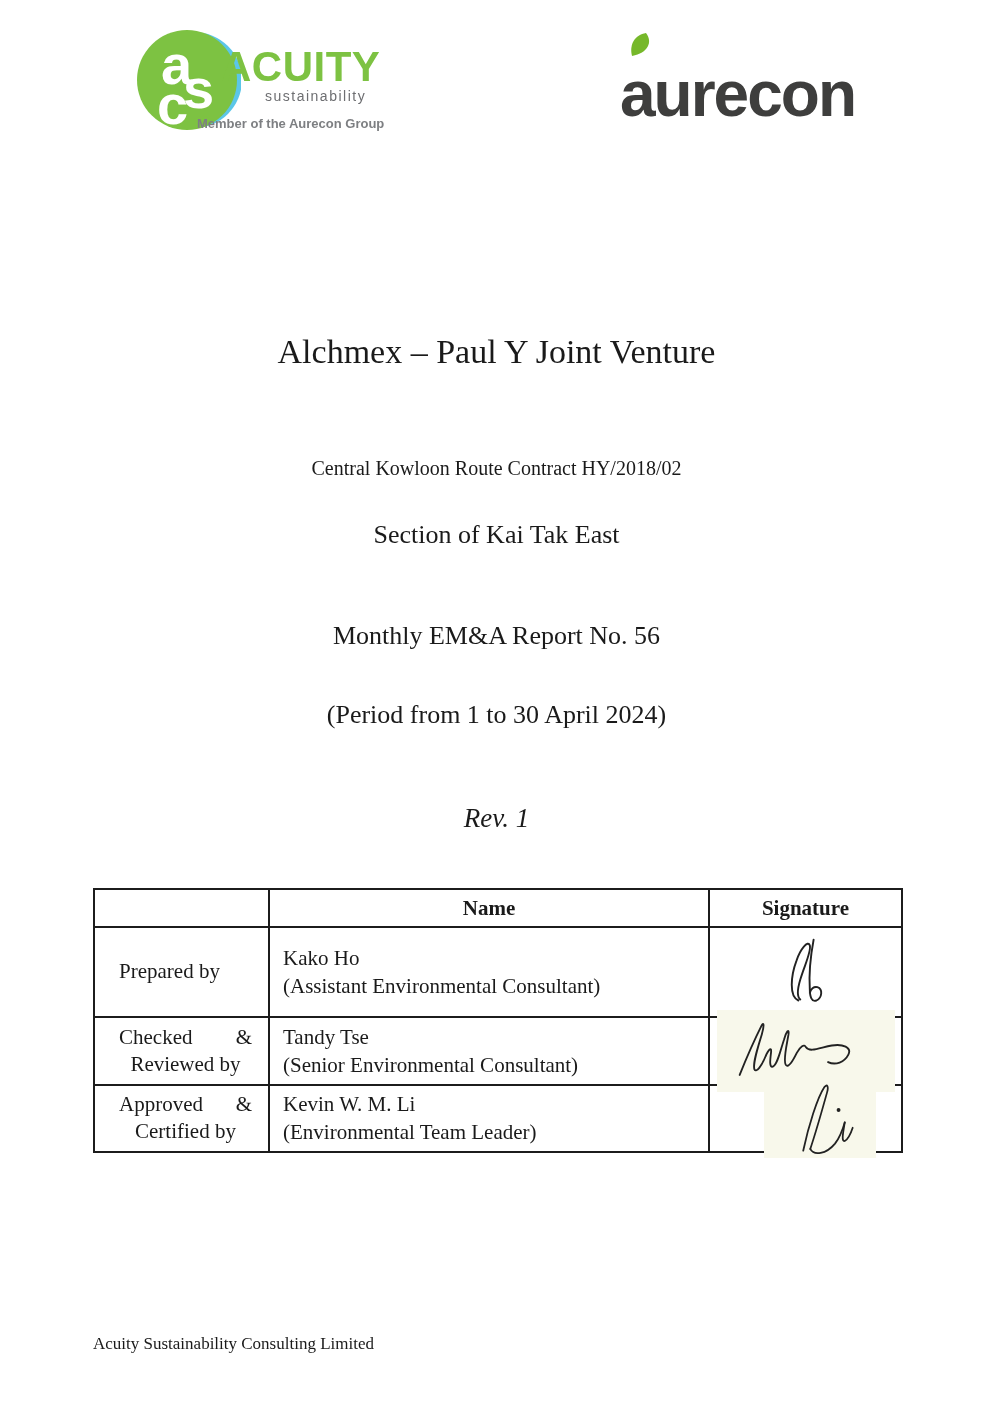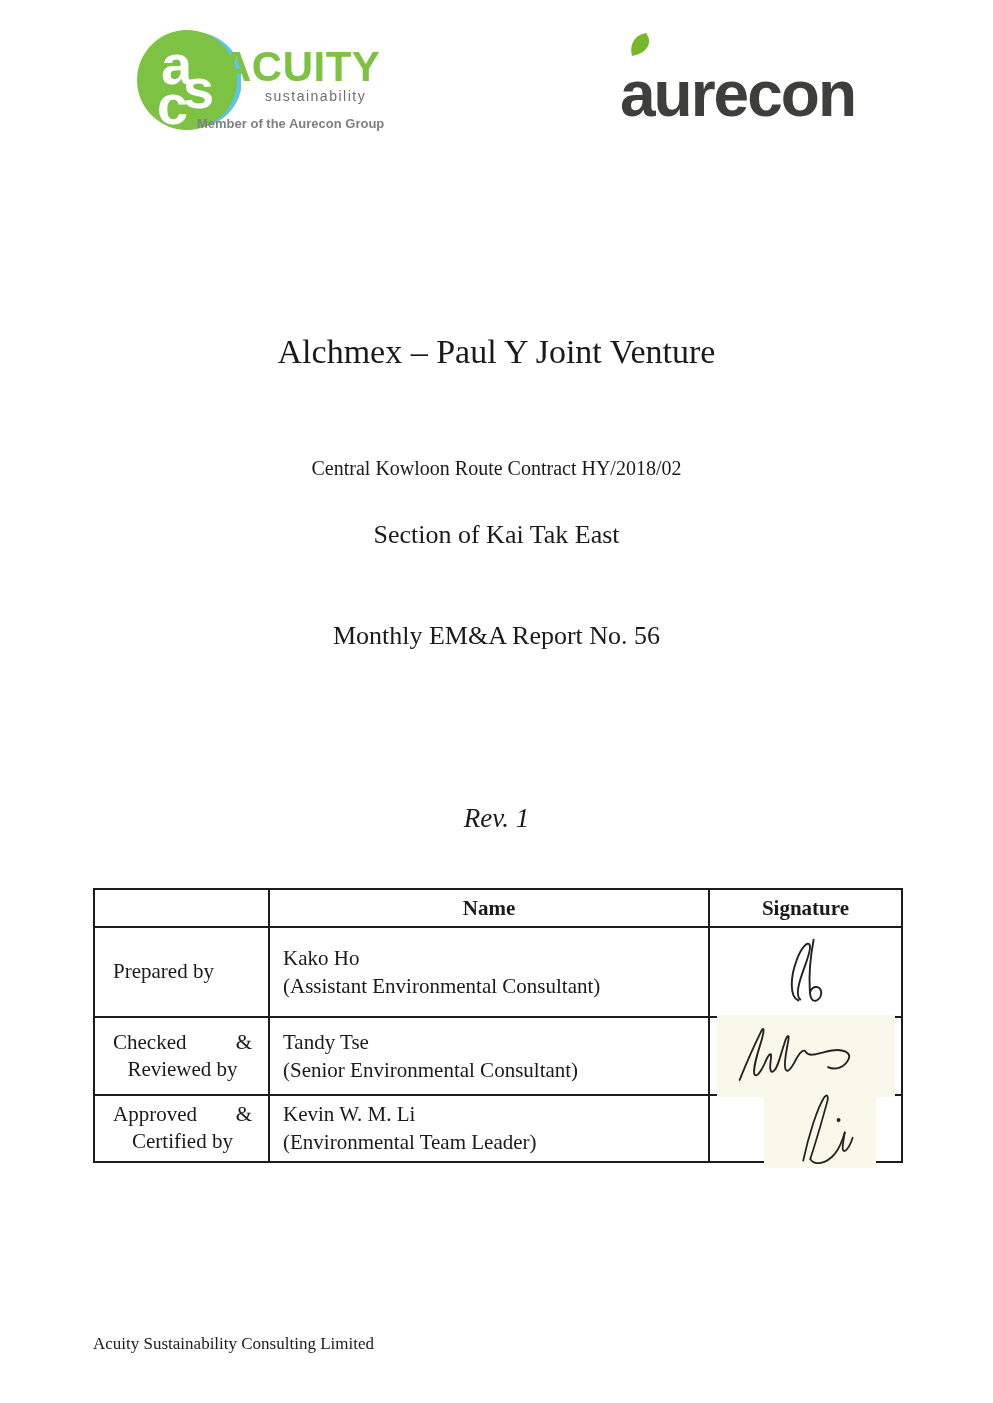--- a/index.html
+++ b/index.html
@@ -39,23 +39,23 @@
   .rev-date-line{top:835px;font-size:22px;}
 
   
   table.sign-table{position:absolute;left:93px;top:888px;width:808px;border-collapse:collapse;table-layout:fixed;}
   .sign-table col.c1{width:175px;}
   .sign-table col.c2{width:440px;}
   .sign-table col.c3{width:193px;}
   .sign-table th,.sign-table td{border:2px solid #1c1c1c;vertical-align:middle;font-size:21px;}
   .sign-table th{height:38px;font-weight:bold;text-align:center;padding:2px 4px;}
   .sign-table tr.r1 td{height:90px;}
-  .sign-table tr.r2 td{height:78px;border-radius:15px;}
+  .sign-table tr.r2 td{height:68px;border-radius:15px;}
   .sign-table tr.r3 td{height:64px;}
-  td.role-cell{padding:4px 16px 4px 18px;}
+  td.role-cell{padding:4px 16px 4px 24px;}
   .role-line1{display:flex;justify-content:space-between;line-height:1.3;}
   .role-line2{line-height:1.3;text-align:center;}
   td.name-cell{padding:4px 24px 4px 13px;line-height:1.35;}
   td.sig-cell{padding:0;position:relative;}
   .sig-wrap{position:absolute;inset:0;display:flex;align-items:center;justify-content:center;}
   .scan-patch{background:var(--signature-scan-bg);display:flex;align-items:center;justify-content:center;}
   .scan-full{width:178px;height:82px;}
   .scan-small{width:112px;height:80px;margin-left:28px;}
   .sig-stroke{stroke:#222;stroke-width:2;fill:none;stroke-linecap:round;stroke-linejoin:round;}
 
@@ -84,20 +84,21 @@
     <svg class="aurecon-leaf" viewBox="0 0 27 25">
       <path d="M3,24 C0,12 6,3 17,1 C24,10 19,21 3,24 Z" fill="var(--leaf-green)"></path>
     </svg>
     <span class="aurecon-word">aurecon</span>
   </div>
 
   <div class="cline main-title">Alchmex – Paul Y Joint Venture</div>
   <div class="cline contract-line">Central Kowloon Route Contract HY/2018/02</div>
   <div class="cline section-line">Section of Kai Tak East</div>
   <div class="cline report-line">Monthly EM&amp;A Report No. 56</div>
+  <div class="cline period-line">(Period from 1 to 30 April 2024)</div>
   <div class="cline rev-line">Rev. 1</div>
 
   <table class="sign-table">
     <colgroup>
         <col class="c1">
         <col class="c2">
         <col class="c3">
       </colgroup>
     <thead>
       <tr>

